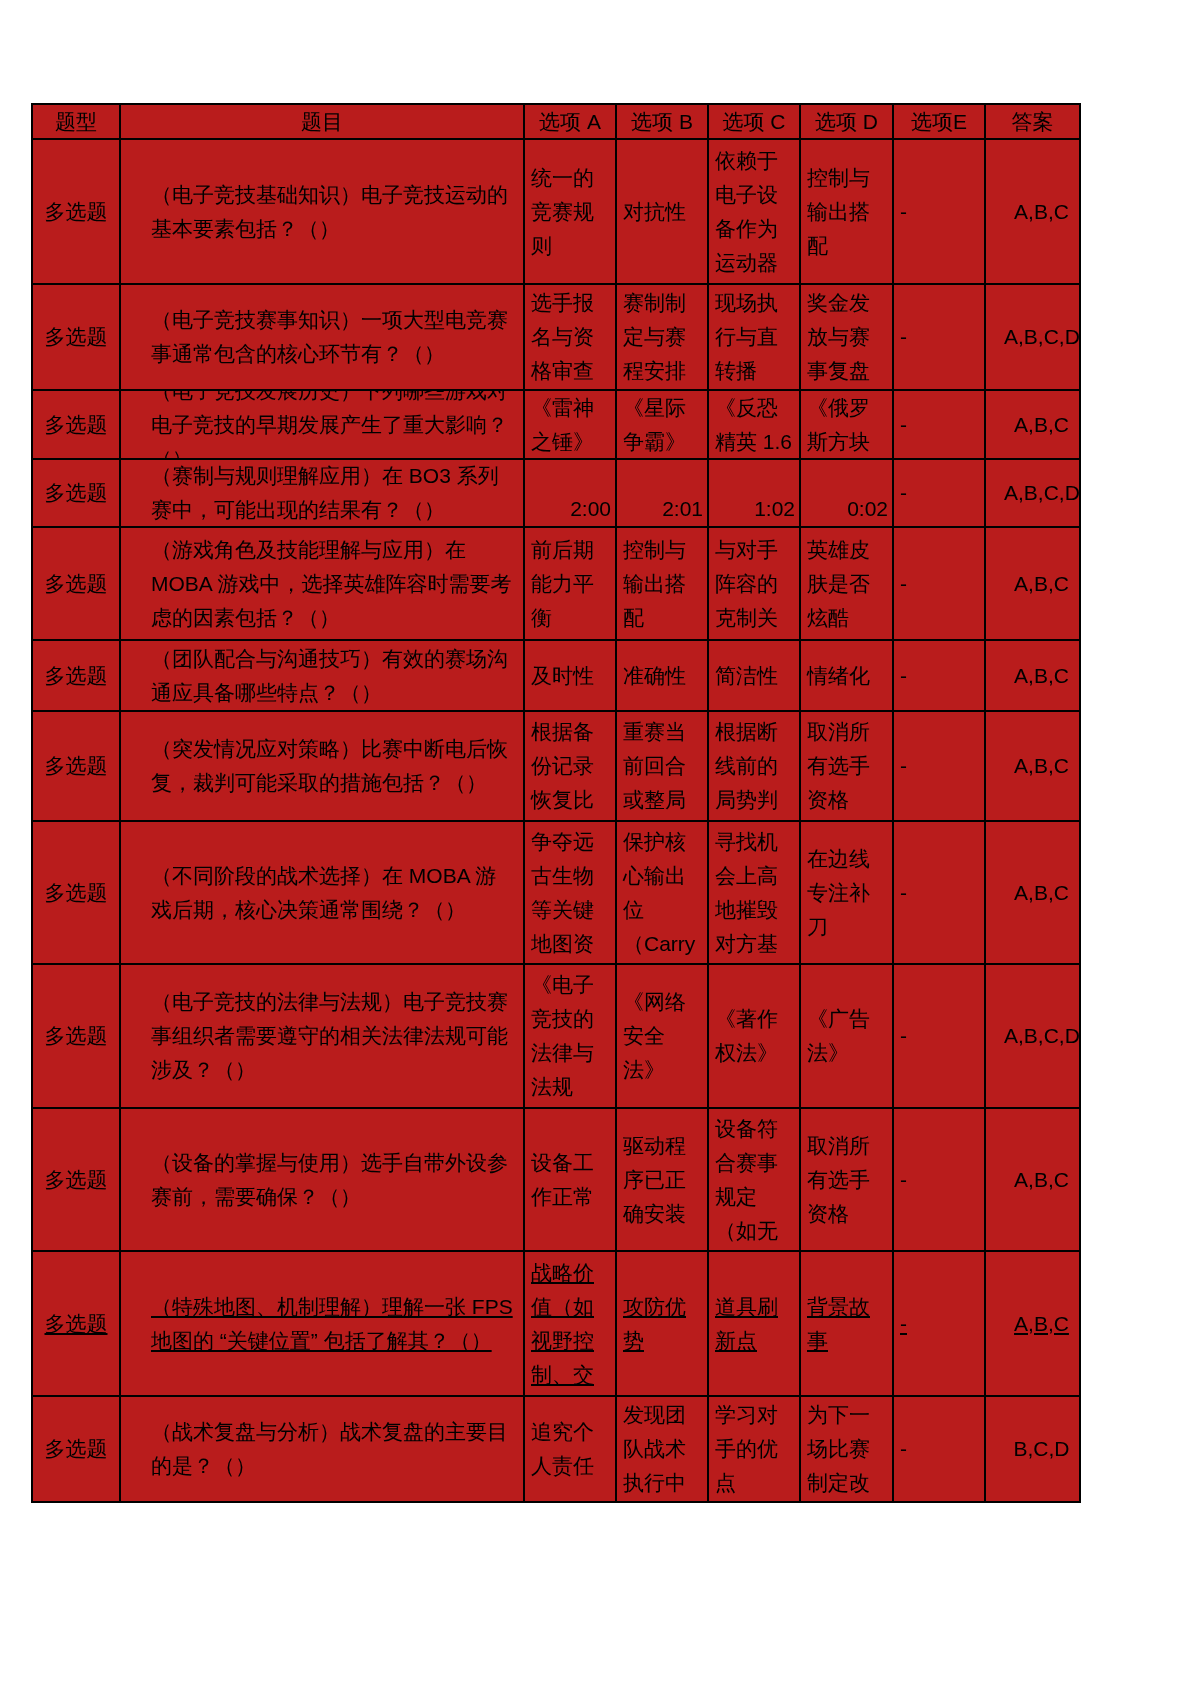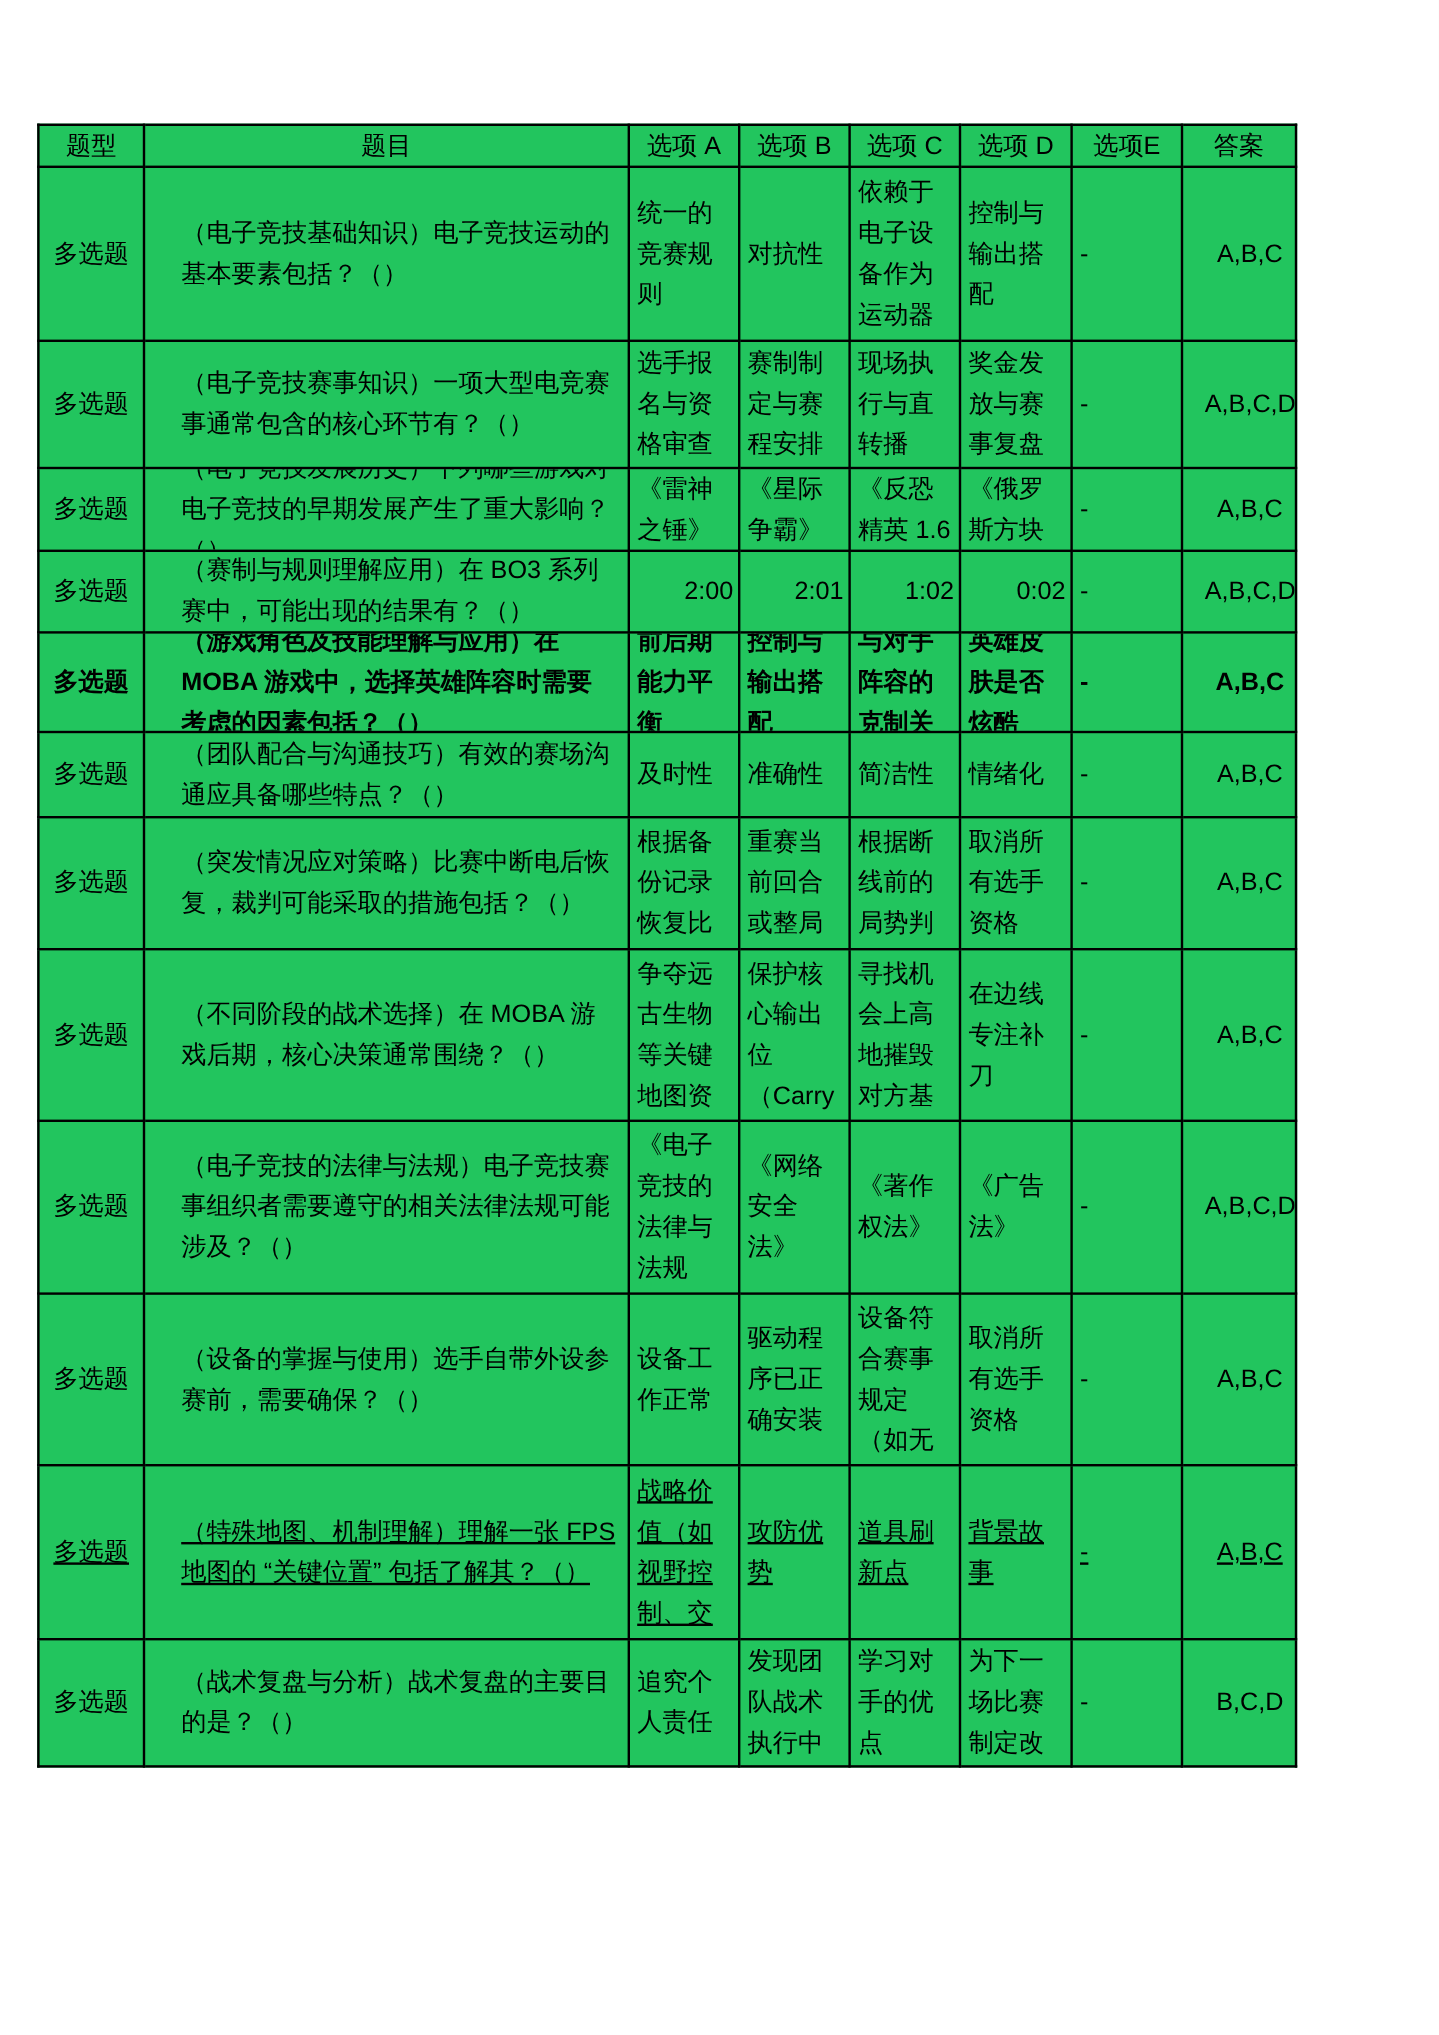--- a/index.html
+++ b/index.html
@@ -14,21 +14,21 @@
     position:relative;
     width:1199px;height:1696px;
     background:#fff;
     box-sizing:border-box;
     padding:103px 0 0 31px;
   }
   table.quiz-table{
     border-collapse:collapse;
     table-layout:fixed;
     width:1048px;
-    background:#22c55e;
+    background:#b91c1c;
     padding-left:44px;
   }
   th,td{
     border:2px solid #000;
     padding:0;
     vertical-align:middle;
     font-weight:normal;
   }
   .clip{
     display:flex;
@@ -38,27 +38,27 @@
   }
   .txt{width:100%;}
   thead .clip{height:33px;}
   thead .txt{text-align:center;}
   .col-type .txt{text-align:center;}
   .col-q .clip{padding:0 10px;margin-left:20px;}
   .col-q .txt{text-align:left;}
   .col-opt .clip{padding:0 6px;}
   .col-opt .txt{text-align:left;}
   td.num .txt{text-align:right;}
-  td.num .clip{padding:0 4px;}
+  td.num .clip{padding:0 4px;align-items:flex-end;}
   .col-ans .txt{text-align:center;margin-left:18px;}
   tbody tr:nth-child(1) .clip{height:143px;}
   tbody tr:nth-child(2) .clip{height:104px;}
   tbody tr:nth-child(3) .clip{height:67px;}
   tbody tr:nth-child(4) .clip{height:66px;}
-  tbody tr:nth-child(5) .clip{height:81px;font-weight:bold;}
+  tbody tr:nth-child(5) .clip{height:111px;}
   tbody tr:nth-child(6) .clip{height:69px;}
   tbody tr:nth-child(7) .clip{height:108px;}
   tbody tr:nth-child(8) .clip{height:141px;}
   tbody tr:nth-child(9) .clip{height:142px;}
   tbody tr:nth-child(10) .clip{height:141px;}
   tbody tr:nth-child(11) .clip{height:143px;text-decoration:underline;}
   tbody tr:nth-child(12) .clip{height:104px;}
 </style>
 </head>
 <body>

